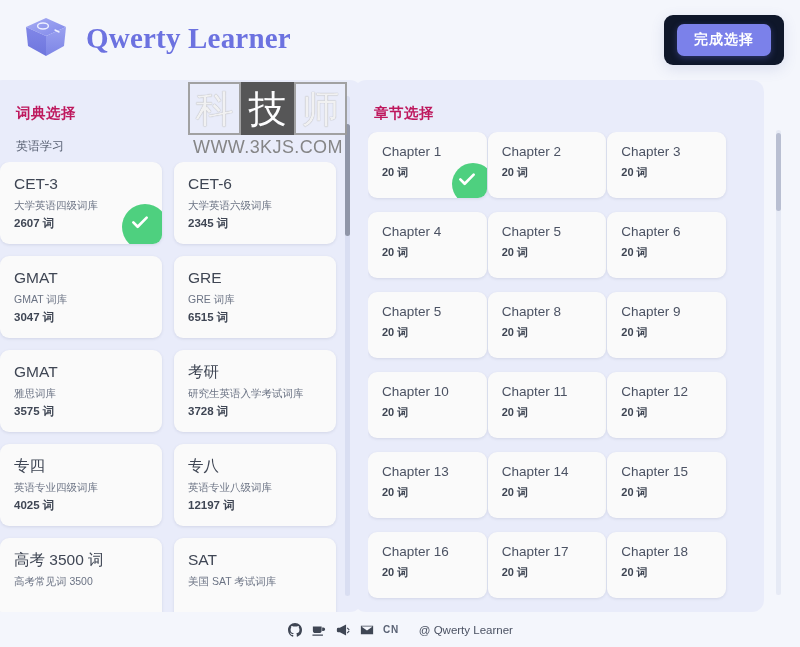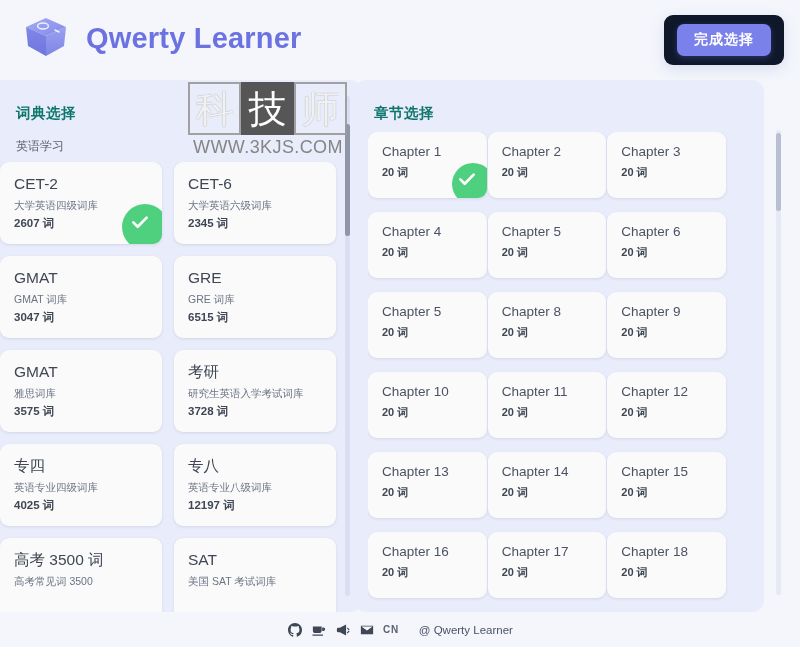--- a/index.html
+++ b/index.html
@@ -18,20 +18,21 @@
   }
   .brand {
     position: absolute; left: 18px; top: 10px;
     display: flex; align-items: center; gap: 12px;
   }
   .keycap-icon { width: 56px; height: 56px; display: block; }
   .brand-title {
     font-size: 29px; font-weight: bold;
     color: #6c72e0; letter-spacing: 0.2px;
     white-space: nowrap;
+    font-family: Liberation Serif, serif;
   }
 
   .finish-wrap {
     position: absolute; right: 16px; top: 15px;
     background: #0f172a; border-radius: 9px;
     padding: 9px 13px;
     box-shadow: 0 4px 14px rgba(90,100,170,0.16);
   }
   .finish-btn {
     display: block; border: none; outline: none; cursor: pointer;
@@ -49,21 +50,21 @@
     position: absolute;
     background: #e9ecfa;
     border-radius: 12px;
     overflow: hidden;
   }
   .panel-left  { left: -10px; top: 80px; width: 372px; height: 532px; }
   .panel-right { left: 354px; top: 80px; width: 410px; height: 532px; }
 
   .panel-title {
     position: absolute; top: 24px;
-    font-size: 14.5px; font-weight: bold; color: #0f766e;
+    font-size: 14.5px; font-weight: bold; color: #be185d;
     letter-spacing: 0.5px;
   }
   .panel-left .panel-title  { left: 26px; }
   .panel-right .panel-title { left: 20px; }
 
   .category-label {
     position: absolute; left: 26px; top: 58px;
     font-size: 12px; color: #5b6375;
   }
 
@@ -225,21 +226,21 @@
       <button class="finish-btn">完成选择</button>
     </div>
   </div>
 
   <div class="panel panel-left">
     <div class="panel-title">词典选择</div>
     <div class="category-label">英语学习</div>
     <div class="scroll-area left-scroll">
       <div class="dict-grid" id="dict-grid">
           <div class="card dict-card">
-            <div class="dict-name">CET-2</div>
+            <div class="dict-name">CET-3</div>
             <div class="dict-desc">大学英语四级词库</div>
             <div class="dict-count">2607 词</div>
             <span class="check-badge">
               <svg viewBox="0 0 24 24" xmlns="http://www.w3.org/2000/svg">
                 <path d="M4 12.5l5.2 5.2L20 6.8" fill="none" stroke="#ffffff" stroke-width="3.2" stroke-linecap="round" stroke-linejoin="round"></path>
               </svg>
             </span>
           </div>
           <div class="card dict-card">
             <div class="dict-name">CET-6</div>

